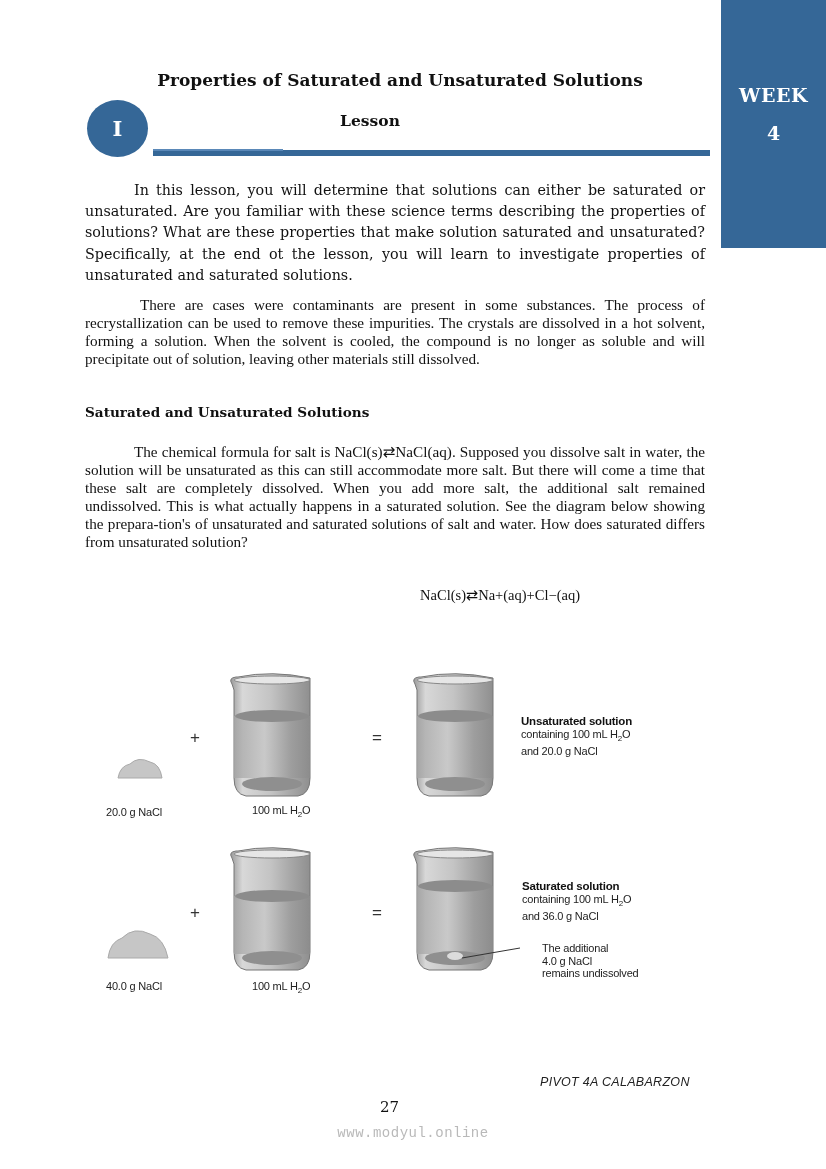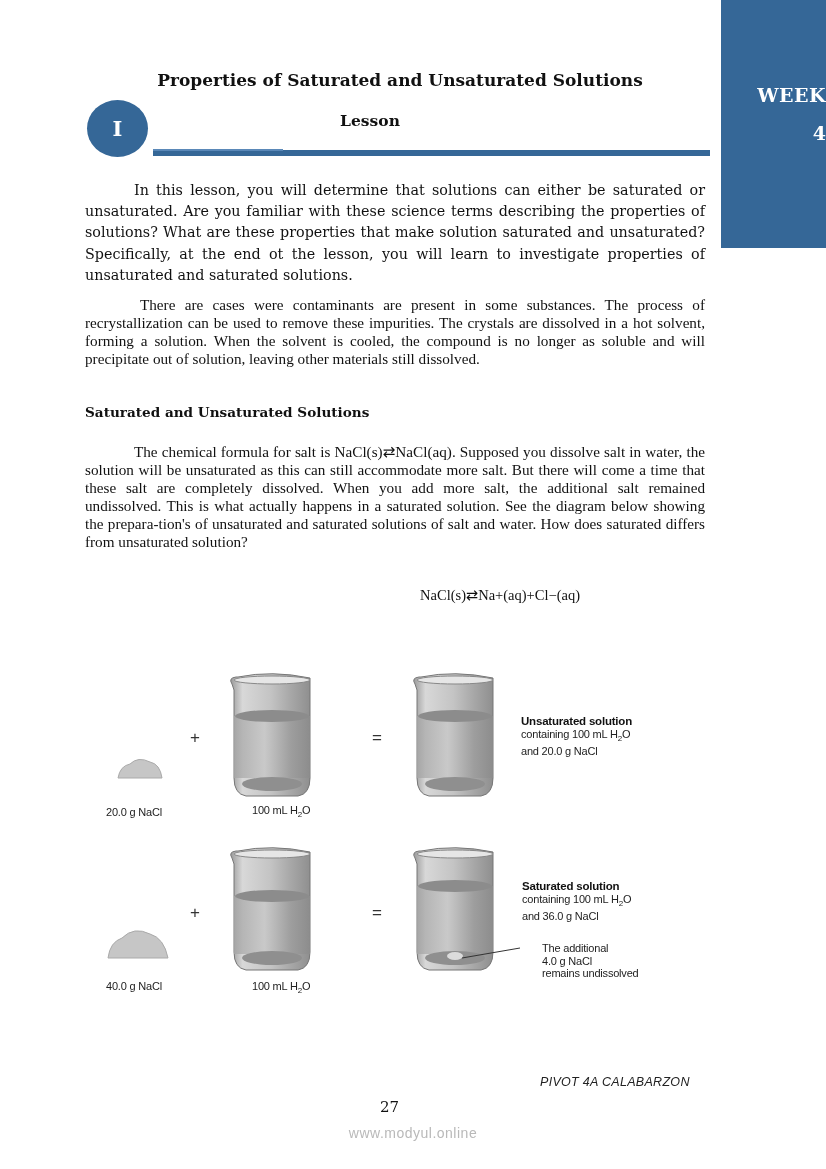--- a/index.html
+++ b/index.html
@@ -1,19 +1,19 @@
 <!DOCTYPE html>
 <html><head>
 <meta charset="utf-8">
 <style>
   html, body { margin:0; padding:0; }
   body { width:826px; height:1169px; position:relative; background:#ffffff; overflow:hidden;
          font-family:"DejaVu Serif", serif; color:#111; }
   .week-tab { position:absolute; left:721px; top:0; width:105px; height:248px; background:#356797; color:#fff;
-              text-align:right; font-family:"DejaVu Serif", serif; font-weight:bold; }
+              text-align:center; font-family:"DejaVu Serif", serif; font-weight:bold; }
   .week-tab .w { position:absolute; top:84px; left:0; right:0; font-size:19px; letter-spacing:0.5px; }
   .week-tab .n { position:absolute; top:122px; left:0; right:0; font-size:19px; }
   .title { position:absolute; left:100px; width:600px; top:70px; text-align:center; font-weight:bold; font-size:17px; }
   .circle { position:absolute; left:87px; top:100px; width:61px; height:57px; border-radius:50%; background:#356797;
             color:#fff; font-weight:bold; font-size:21px; display:flex; align-items:center; justify-content:center; }
   .lesson { position:absolute; left:300px; width:140px; top:111px; text-align:center; font-weight:bold; font-size:15.5px; }
   .bar { position:absolute; left:153px; top:150px; width:557px; height:6px; background:#356797; }
   .bar::before { content:""; position:absolute; left:0; top:-1px; width:130px; height:2px; background:#5a88b8; }
   .para { position:absolute; left:85px; width:620px; font-size:14.3px; line-height:21.2px; text-align:justify; }
   .para .ind { display:inline-block; width:49px; }
@@ -22,21 +22,21 @@
   .equation { position:absolute; left:200px; width:380px; top:587px; text-align:right; font-size:14.5px; font-family:"Liberation Serif", serif; }
   .diagram { position:absolute; left:0; top:660px; width:826px; height:360px; font-family:"Liberation Sans", sans-serif; }
   .lbl { position:absolute; font-size:11px; color:#222; white-space:nowrap; letter-spacing:-0.2px; }
   .lbl sub { font-size:8px; }
   .op { position:absolute; font-size:17px; color:#333; font-family:"Liberation Sans", sans-serif; }
   .desc { position:absolute; font-size:11px; line-height:12.5px; color:#222; letter-spacing:-0.2px; }
   .desc b { font-size:11.5px; color:#111; }
   .desc sub { font-size:8px; }
   .footer-src { position:absolute; left:540px; top:1075px; font-family:"Liberation Sans", sans-serif; font-style:italic; font-size:12.5px; color:#222; letter-spacing:0.3px; }
   .pagenum { position:absolute; left:380px; width:46px; top:1098px; text-align:left; font-size:15px; }
-  .watermark { position:absolute; left:300px; width:226px; top:1125px; text-align:center; font-family:Liberation Sans, sans-serif; font-size:14px; color:#b9b9b9; letter-spacing:0.5px; }
+  .watermark { position:absolute; left:300px; width:226px; top:1125px; text-align:center; font-family:Liberation Mono, monospace; font-size:14px; color:#b9b9b9; letter-spacing:0.5px; }
   svg { position:absolute; }
 </style>
 </head>
 <body>
 
 <div class="week-tab">
   <div class="w">WEEK</div>
   <div class="n">4</div>
 </div>
 

